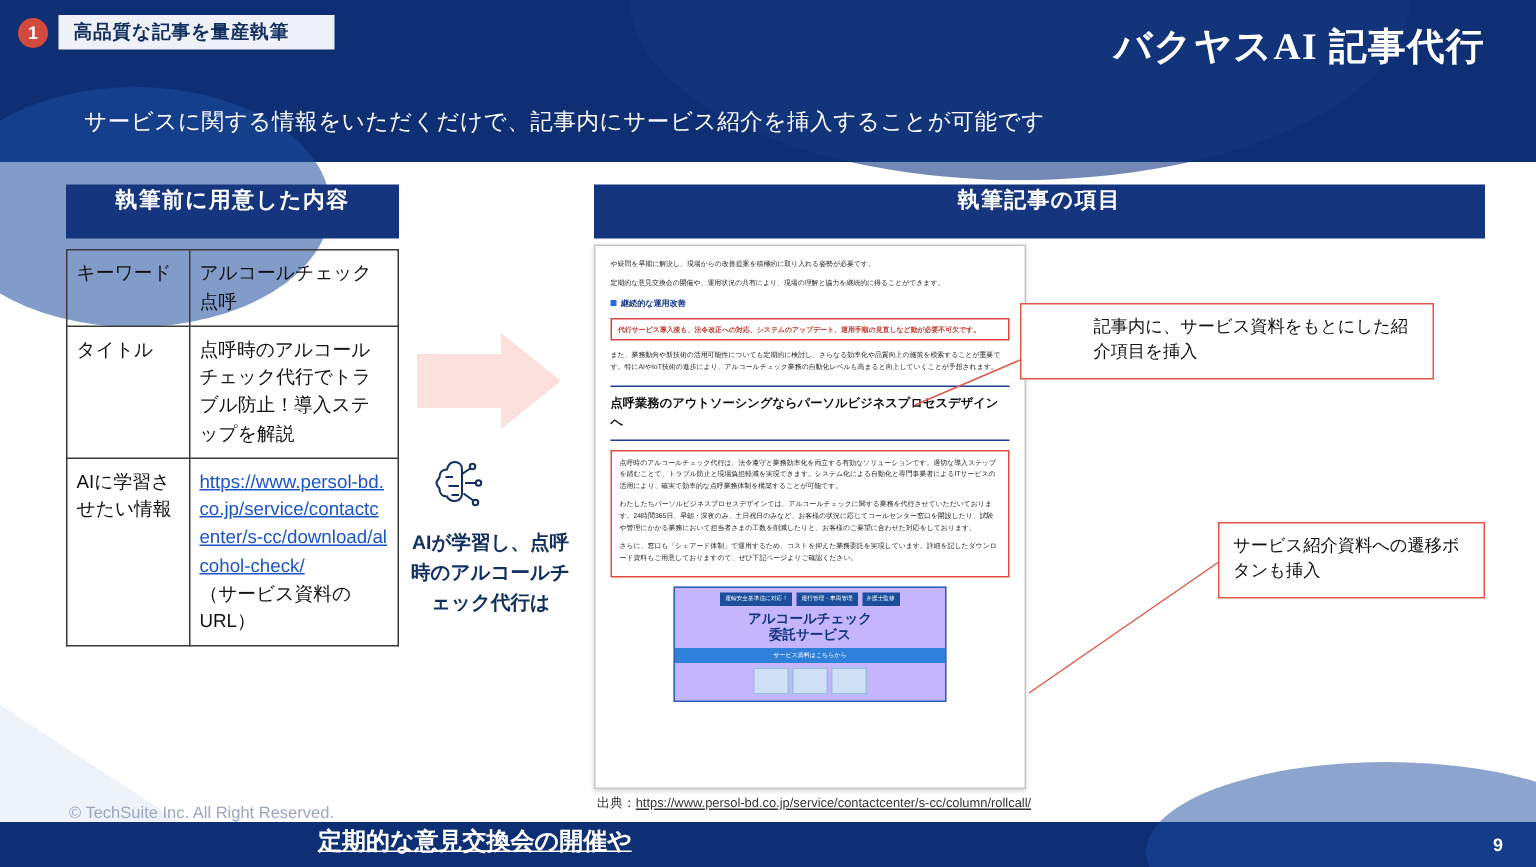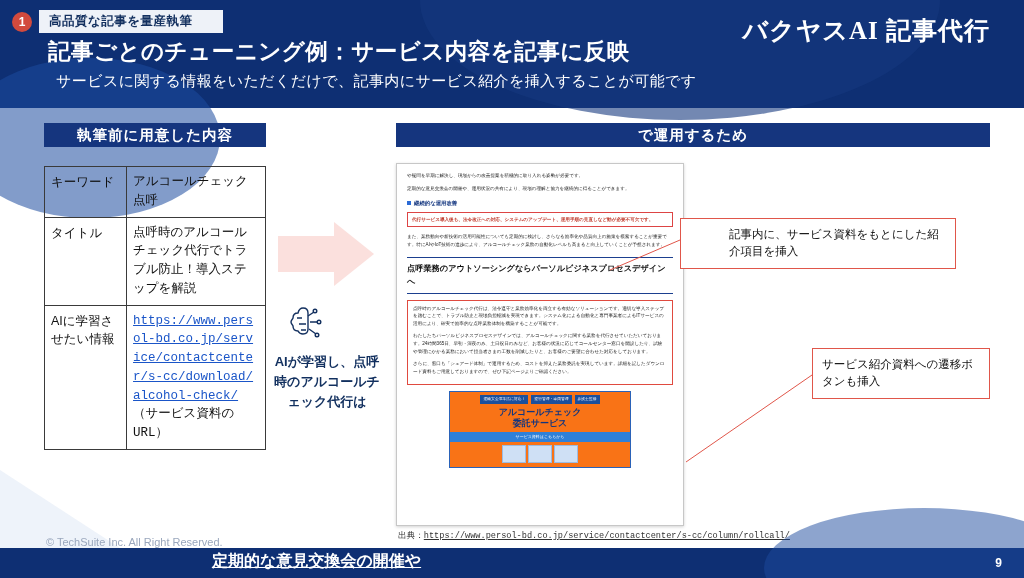--- a/index.html
+++ b/index.html
@@ -101,21 +101,22 @@
   
   .sec-head {
     position: absolute;
     background: #15357e;
     color: #fff;
     font-size: 14.5px;
     font-weight: bold;
     text-align: center;
     letter-spacing: 1px;
     line-height: 24px;
-    height: 24px;
+    height: 36px;
+    font-family: Liberation Mono, monospace;
   }
   #sec-left { left: 44px; top: 123px; width: 222px; }
   #sec-right { left: 396px; top: 123px; width: 594px; }
 
   
   .ltable {
     position: absolute;
     left: 44px; top: 166px;
     width: 222px;
     border-collapse: collapse;
@@ -123,21 +124,21 @@
     color: #111;
   }
   .ltable td {
     border: 1px solid #3a3a3a;
     padding: 6px 6px;
     vertical-align: top;
     line-height: 1.5;
     margin-left: 26px;
   }
   .ltable td.k { width: 74px; }
-  .ltable td.v { width: 134px; font-family: Liberation Mono, monospace; }
+  .ltable td.v { width: 134px; }
   .url {
     color: #1a55c8;
     text-decoration: underline;
     word-break: break-all;
   }
   .note-small { color: #111; }
 
   
   .arrow {
     position: absolute;
@@ -221,21 +222,21 @@
   }
   .doc .redline-wrap {
     border: 1px solid #e04a3f;
     padding: 4px 5px;
     margin-top: 4px;
   }
   .banner {
     margin: 6px auto 2px auto;
     width: 180px;
     border: 1px solid #2a62b8;
-    background: #f97316;
+    background: #c4b5fd;
     text-align: center;
     padding: 3px 0 4px 0;
   }
   .banner .tags {
     display: flex;
     justify-content: center;
     gap: 3px;
     margin-bottom: 3px;
   }
   .banner .tag {
@@ -267,34 +268,34 @@
     width: 22px; height: 16px;
     background: #cfe0f5;
     border: .5px solid #9bbbe3;
   }
   .source-line {
     position: absolute;
     left: 398px; top: 530px;
     font-size: 8.6px;
     color: #333;
   }
-  .source-line .u { text-decoration: underline; font-family: Liberation Mono, monospace; }
+  .source-line .u { text-decoration: underline; }
 
   
   .callout {
     position: absolute;
     border: 1px solid #e0564a;
     background: #ffffff;
     color: #111;
     font-size: 11.5px;
     line-height: 1.5;
     padding: 7px 9px;
     box-sizing: border-box;
   }
-  #callout-1 { left: 680px; top: 218px; width: 276px; padding-left: 48px; }
+  #callout-1 { left: 680px; top: 202px; width: 276px; padding-left: 48px; }
   #callout-2 { left: 812px; top: 348px; width: 178px; }
 
   
   .footer-band {
     position: absolute;
     left: 0; top: 548px;
     width: 1024px; height: 30px;
     background: #0e2f73;
   }
   .footer-band .fswoop {
@@ -348,25 +349,24 @@
     <div class="swoop2"></div>
   </div>
   <div class="deco-tri"></div>
 
   <div class="badge-row">
     <div class="circle-num">1</div>
     <div class="badge-text">高品質な記事を量産執筆</div>
   </div>
 
   <div class="brand">バクヤスAI 記事代行</div>
-  <div class="slide-title">記事ごとのチューニング例：サービス内容を記事に反映</div>
   <div class="slide-sub">サービスに関する情報をいただくだけで、記事内にサービス紹介を挿入することが可能です</div>
 
   <div class="sec-head" id="sec-left">執筆前に用意した内容</div>
-  <div class="sec-head" id="sec-right">で運用するため</div>
+  <div class="sec-head" id="sec-right">執筆記事の項目</div>
 
   <table class="ltable">
     <tbody>
       <tr>
         <td class="k">キーワード</td>
         <td class="v">アルコールチェック 点呼</td>
       </tr>
       <tr>
         <td class="k">タイトル</td>
         <td class="v">点呼時のアルコールチェック代行でトラブル防止！導入ステップを解説</td>

